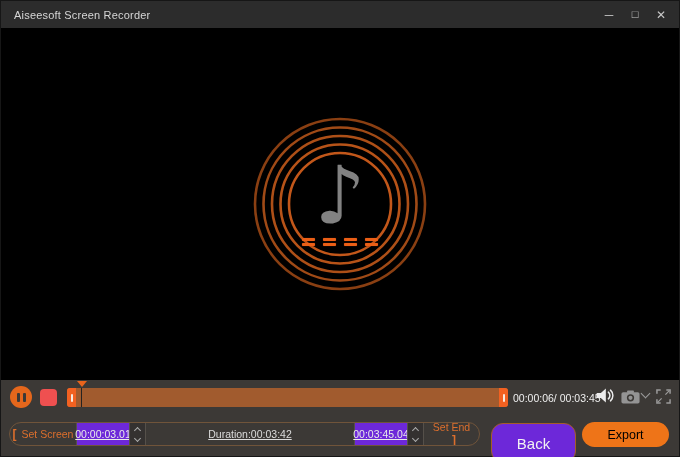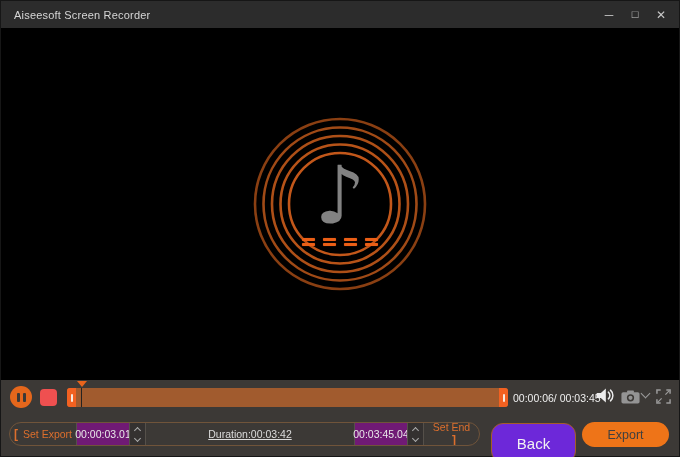--- a/index.html
+++ b/index.html
@@ -118,41 +118,41 @@
   }
   .cap-sec { display:flex; align-items:center; justify-content:center; }
   .cap-sec + .cap-sec { border-left:1px solid #55504a; }
   .set-btn { color:#dd6f2d; cursor:pointer; white-space:nowrap; }
   .set-start { width:66px; }
   .set-end   { width:56px;flex-direction:column; }
   .set-btn .bracket { font-weight:bold; font-size:12px; }
   .set-start .bracket { margin-right:5px; }
   .set-end   .bracket { margin-left:5px; }
   .time-field {
-    width:53px; background:#701a75; color:#e9e9e9; cursor:text;
+    width:53px; background:#6d28d9; color:#e9e9e9; cursor:text;text-decoration:underline;
   }
   .spinner {
     width:16px; display:flex; flex-direction:column; align-items:center;
     justify-content:center; gap:3px; border-left:1px solid #55504a; background:#343130;
   }
   .chev { width:5px; height:5px; cursor:pointer; }
   .chev.up   { border-left:1.5px solid #ababab; border-top:1.5px solid #ababab; transform:rotate(45deg); }
   .chev.down { border-left:1.5px solid #ababab; border-bottom:1.5px solid #ababab; transform:rotate(-45deg); }
   .duration-sec { flex:1; color:#dcdcdc;text-decoration:underline; }
 
   .back-btn {
     position:absolute; left:490px; top:43px; width:85px; height:40px;
     border:1px solid #a55c28; border-radius:12px; background:#6d28d9;
     color:#f2f2f2; font-size:15px; display:flex; align-items:center; justify-content:center;
     cursor:pointer;
   }
   .export-btn {
     position:absolute; left:581px; top:42px; width:87px; height:25px;
     border:none; border-radius:13px; background:#ee7418;
-    color:#404040; font-size:12.5px; display:flex; align-items:center; justify-content:center;
+    color:#000000; font-size:12.5px; display:flex; align-items:center; justify-content:center;
     cursor:pointer;
   }
 </style>
 </head>
 <body>
 
 <div class="window">
 
   <div class="titlebar">
     <span class="title">Aiseesoft Screen Recorder</span>
@@ -241,21 +241,21 @@
         <path d="M11 1 H15 V5"></path>
         <path d="M15 11 V15 H11"></path>
         <path d="M5 15 H1 V11"></path>
         <path d="M10 6 L14 2 M6 10 L2 14" stroke-width="1.3"></path>
       </svg>
     </div>
 
     <div class="trim-capsule">
       <div class="cap-sec set-btn set-start">
         <span class="bracket">[</span>
-        <span>Set Export</span>
+        <span>Set Screen</span>
       </div>
       <div class="cap-sec time-field">00:00:03.01</div>
       <div class="cap-sec spinner">
         <span class="chev up"></span>
         <span class="chev down"></span>
       </div>
       <div class="cap-sec duration-sec">Duration:00:03:42</div>
       <div class="cap-sec time-field">00:03:45.04</div>
       <div class="cap-sec spinner">
         <span class="chev up"></span>

